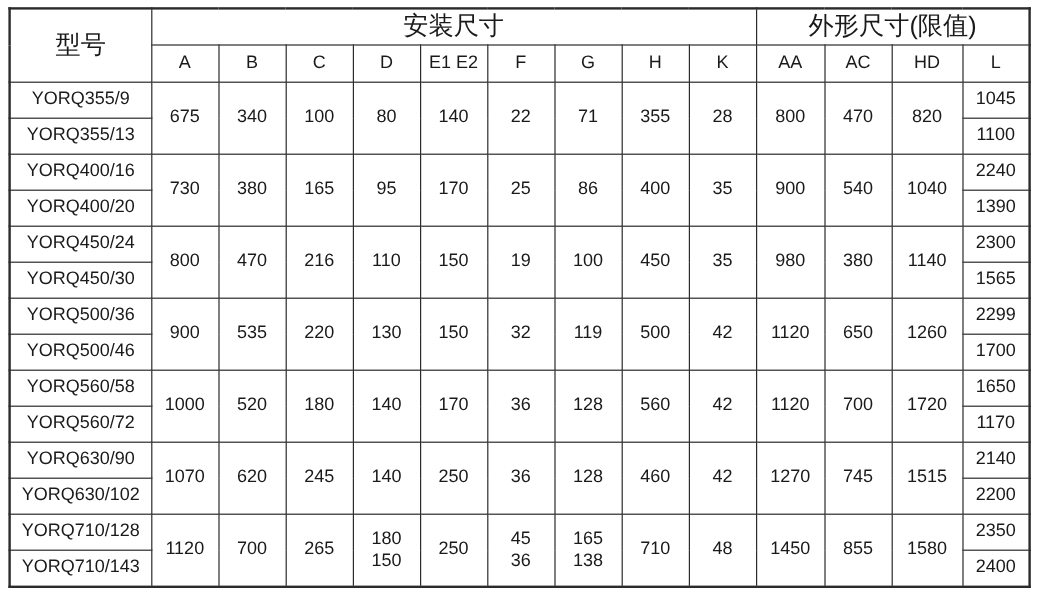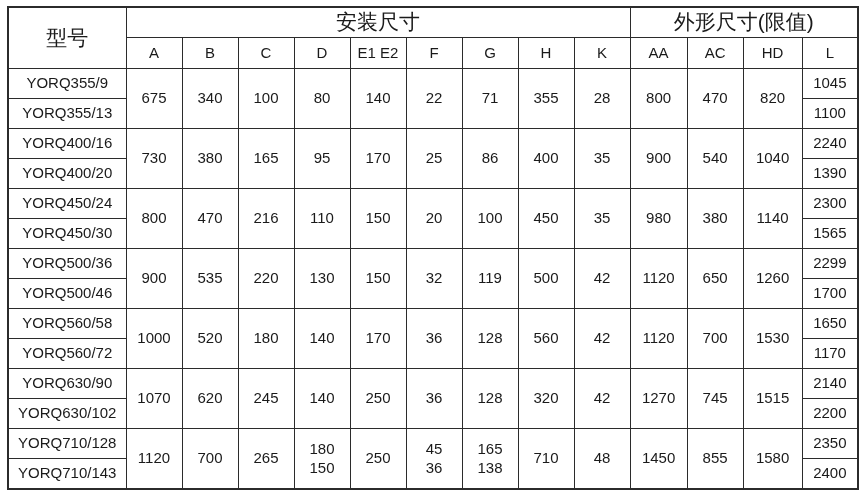--- a/index.html
+++ b/index.html
@@ -124,21 +124,21 @@
         <td>1390</td>
       </tr>
 
       <tr class="data-row">
         <td class="model">YORQ450/24</td>
         <td rowspan="2">800</td>
         <td rowspan="2">470</td>
         <td rowspan="2">216</td>
         <td rowspan="2">110</td>
         <td rowspan="2">150</td>
-        <td rowspan="2">20</td>
+        <td rowspan="2">19</td>
         <td rowspan="2">100</td>
         <td rowspan="2">450</td>
         <td rowspan="2">35</td>
         <td rowspan="2">980</td>
         <td rowspan="2">380</td>
         <td rowspan="2">1140</td>
         <td>2300</td>
       </tr>
       <tr class="data-row">
         <td class="model">YORQ450/30</td>
@@ -172,38 +172,38 @@
         <td rowspan="2">520</td>
         <td rowspan="2">180</td>
         <td rowspan="2">140</td>
         <td rowspan="2">170</td>
         <td rowspan="2">36</td>
         <td rowspan="2">128</td>
         <td rowspan="2">560</td>
         <td rowspan="2">42</td>
         <td rowspan="2">1120</td>
         <td rowspan="2">700</td>
-        <td rowspan="2">1530</td>
+        <td rowspan="2">1720</td>
         <td>1650</td>
       </tr>
       <tr class="data-row">
         <td class="model">YORQ560/72</td>
         <td>1170</td>
       </tr>
 
       <tr class="data-row">
         <td class="model">YORQ630/90</td>
         <td rowspan="2">1070</td>
         <td rowspan="2">620</td>
         <td rowspan="2">245</td>
         <td rowspan="2">140</td>
         <td rowspan="2">250</td>
         <td rowspan="2">36</td>
         <td rowspan="2">128</td>
-        <td rowspan="2">320</td>
+        <td rowspan="2">460</td>
         <td rowspan="2">42</td>
         <td rowspan="2">1270</td>
         <td rowspan="2">745</td>
         <td rowspan="2">1515</td>
         <td>2140</td>
       </tr>
       <tr class="data-row">
         <td class="model">YORQ630/102</td>
         <td>2200</td>
       </tr>

